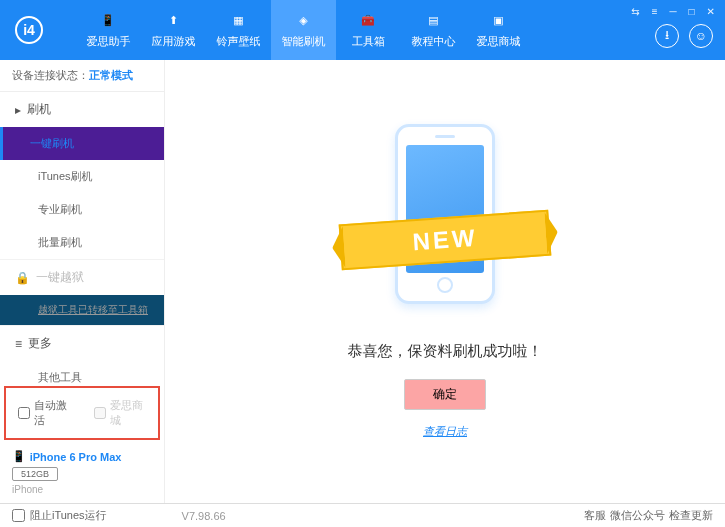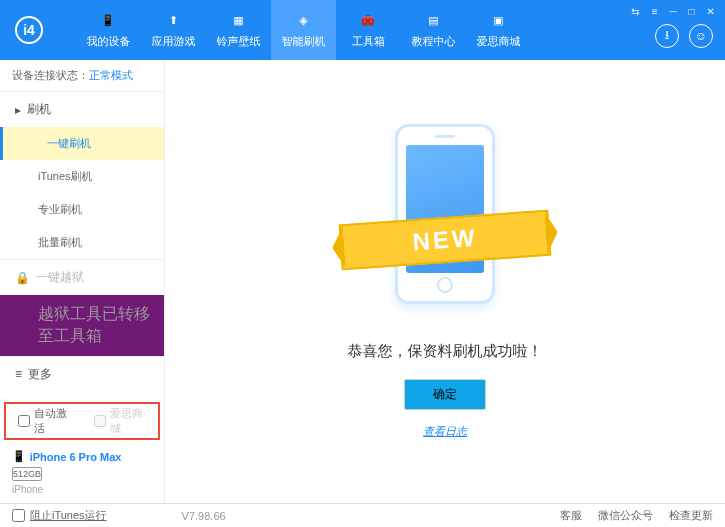--- a/index.html
+++ b/index.html
@@ -14,69 +14,69 @@
 .nav-item { width: 65px; display: flex; flex-direction: column; align-items: center; justify-content: center; cursor: pointer; font-size: 11px; gap: 4px; }
 .nav-item.active { background: #4ca3ff; }
 .nav-icon { width: 18px; height: 18px; display: flex; align-items: center; justify-content: center; }
 .window-controls { position: absolute; top: 4px; right: 8px; display: flex; gap: 8px; font-size: 10px; }
 .window-controls span { cursor: pointer; opacity: 0.9; padding: 2px; }
 .header-right { position: absolute; right: 12px; bottom: 12px; display: flex; gap: 10px; }
 .circle-btn { width: 24px; height: 24px; border: 1.5px solid #fff; border-radius: 50%; display: flex; align-items: center; justify-content: center; cursor: pointer; }
 
 .body { display: flex; height: 443px; }
 .status-bar { padding: 8px 12px; border-bottom: 1px solid #eee; font-size: 11px; color: #666; }
-.status-val { color: #1e88f5; font-weight: normal; }
+.status-val { color: #1e88f5; font-weight: bold; }
 
 .sidebar { width: 165px; border-right: 1px solid #eee; display: flex; flex-direction: column; }
 .side-scroll { flex: 1; overflow: auto; }
 .side-group { border-bottom: 1px solid #f2f2f2; }
 .side-group-head { padding: 9px 15px; color: #555; font-size: 12px; display: flex; align-items: center; gap: 6px; cursor: pointer; }
 .side-item { padding: 9px 15px 9px 38px; color: #666; font-size: 11px; cursor: pointer; }
-.side-item.active { color: #1e88f5; border-left: 3px solid #1e88f5; padding-left: 44px; background: #fef9c3; }
-.side-note { background: #701a75; color: #999; font-size: 16px; padding: 8px 12px 8px 38px; line-height: 1.4; }
-.redbox { border: 2px solid #e74c3c; padding: 2px 12px; display: flex; gap: 24px; align-items: center; font-size: 11px; color: #666; margin: 2px 4px; }
+.side-item.active { color: #1e88f5; border-left: 3px solid #1e88f5; padding-left: 27px; background: #4c1d95; }
+.side-note { background: #0c4a6e; color: #999; font-size: 10px; padding: 8px 12px 8px 38px; line-height: 1.4; text-decoration: underline; }
+.redbox { border: 2px solid #e74c3c; padding: 10px 12px; display: flex; gap: 24px; align-items: center; font-size: 11px; color: #666; margin: 2px 4px; }
 .chk { display: flex; align-items: center; gap: 4px; cursor: pointer; }
 .chk input { width: 12px; height: 12px; }
 .chk.disabled { color: #ccc; }
 .device-info { padding: 8px 12px; font-size: 11px; }
 .device-name { color: #1e88f5; font-weight: bold; display: flex; align-items: center; gap: 4px; }
-.storage-badge { border: 1px solid #999; border-radius: 2px; padding: 1px 0; font-size: 9px; color: #666; margin-top: 4px; display: inline-block; }
+.storage-badge { border: 1px solid #999; border-radius: 2px; padding: 1px 8px; font-size: 9px; color: #666; margin-top: 4px; display: inline-block; }
 .device-type { color: #aaa; font-size: 10px; margin-top: 3px; }
 
 .main { flex: 1; display: flex; flex-direction: column; align-items: center; justify-content: center; padding: 20px; }
 .illus { width: 180px; height: 200px; position: relative; margin-bottom: 18px; }
 .phone { width: 100px; height: 180px; background: #fff; border: 3px solid #cfe6ff; border-radius: 14px; margin: 0 auto; position: relative; box-shadow: 0 4px 10px rgba(30,136,245,.15); }
 .phone::before { content:""; position: absolute; top: 8px; left: 50%; transform: translateX(-50%); width: 20px; height: 3px; background: #cfe6ff; border-radius: 2px; }
 .phone::after { content:""; position: absolute; bottom: 8px; left: 50%; transform: translateX(-50%); width: 12px; height: 12px; border: 2px solid #cfe6ff; border-radius: 50%; }
 .screen { position: absolute; top: 18px; left: 8px; right: 8px; bottom: 28px; background: linear-gradient(160deg,#6db9ff,#3d97f0); border-radius: 3px; }
 .ribbon { position: absolute; top: 58%; left: -15px; right: -15px; transform: translateY(-50%) rotate(-4deg); background: #ffcc33; padding: 7px 0; text-align: center; font-weight: 900; font-size: 24px; color: #fff; letter-spacing: 3px; border: 2px solid #f0b400; }
 .ribbon::before, .ribbon::after { content:""; position:absolute; top:0; bottom:0; width:12px; background:#f0b400; }
 .ribbon::before { left:-10px; clip-path: polygon(100% 0,0 50%,100% 100%); }
 .ribbon::after { right:-10px; clip-path: polygon(0 0,100% 50%,0 100%); }
 .success-text { font-size: 15px; color: #333; margin-bottom: 18px; }
-.ok-btn { border: 1px solid #ccc; background: #0ea5e9; padding: 6px 28px; font-size: 12px; cursor: pointer; border-radius: 2px; }
+.ok-btn { border: 1px solid #ccc; background: #fca5a5; padding: 6px 28px; font-size: 12px; cursor: pointer; border-radius: 2px; }
 .log-link { margin-top: 14px; color: #1e88f5; font-size: 11px; cursor: pointer; text-decoration: underline; font-style: italic; }
 
 .footer { height: 24px; border-top: 1px solid #ddd; display: flex; align-items: center; padding: 0 12px; font-size: 11px; color: #666; }
-.footer-left { display: flex; align-items: center; gap: 5px; text-decoration: underline; }
-.footer-right { margin-left: auto; display: flex; gap: 16px; }
+.footer-left { display: flex; align-items: center; gap: 5px; }
+.footer-right { margin-left: auto; display: flex; gap: 4px; }
 .footer-right span { cursor: pointer; }
 .version { margin-left: 75px; color: #999; }
 </style>
 </head>
 <body>
 
 <div class="header">
   <div class="logo">
     <div class="logo-icon">i4</div>
   </div>
   <div class="nav">
     <div class="nav-item">
         <span class="nav-icon">📱</span>
-        <span>我的设备</span>
+        <span>爱思助手</span>
       </div>
     <div class="nav-item">
         <span class="nav-icon">⬆</span>
         <span>应用游戏</span>
       </div>
     <div class="nav-item">
         <span class="nav-icon">▦</span>
         <span>铃声壁纸</span>
       </div>
     <div class="nav-item active">

